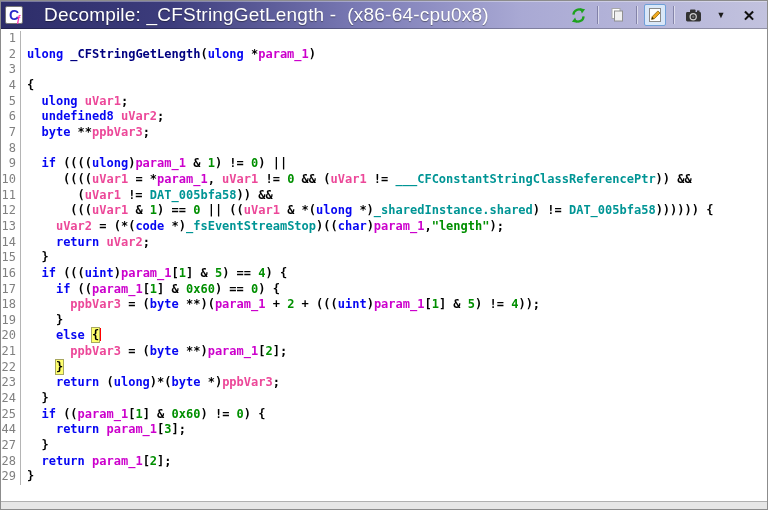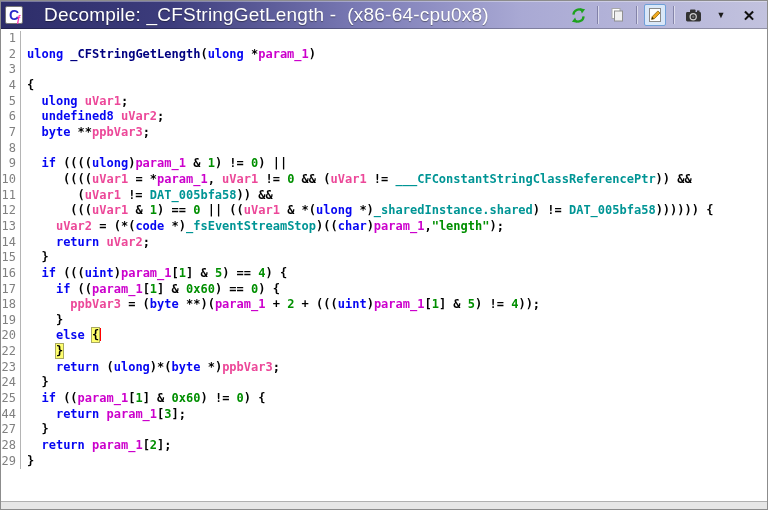--- a/index.html
+++ b/index.html
@@ -118,20 +118,21 @@
         <div class="code-line"><span class="ln">11</span><span class="lt"><span class="tok-p">       (</span><span class="tok-v">uVar1</span><span class="tok-p"> != </span><span class="tok-g">DAT_005bfa58</span><span class="tok-p">)) &amp;&amp;</span></span></div>
         <div class="code-line"><span class="ln">12</span><span class="lt"><span class="tok-p">      (((</span><span class="tok-v">uVar1</span><span class="tok-p"> &amp; </span><span class="tok-n">1</span><span class="tok-p">) == </span><span class="tok-n">0</span><span class="tok-p"> || ((</span><span class="tok-v">uVar1</span><span class="tok-p"> &amp; *(</span><span class="tok-kw">ulong</span><span class="tok-p"> *)</span><span class="tok-g">_sharedInstance.shared</span><span class="tok-p">) != </span><span class="tok-g">DAT_005bfa58</span><span class="tok-p">)))))) {</span></span></div>
         <div class="code-line"><span class="ln">13</span><span class="lt"><span class="tok-p">    </span><span class="tok-v">uVar2</span><span class="tok-p"> = (*(</span><span class="tok-kw">code</span><span class="tok-p"> *)</span><span class="tok-g">_fsEventStreamStop</span><span class="tok-p">)((</span><span class="tok-kw">char</span><span class="tok-p">)</span><span class="tok-pr">param_1</span><span class="tok-p">,</span><span class="tok-st">"length"</span><span class="tok-p">);</span></span></div>
         <div class="code-line"><span class="ln">14</span><span class="lt"><span class="tok-p">    </span><span class="tok-kw">return</span><span class="tok-p"> </span><span class="tok-v">uVar2</span><span class="tok-p">;</span></span></div>
         <div class="code-line"><span class="ln">15</span><span class="lt"><span class="tok-p">  }</span></span></div>
         <div class="code-line"><span class="ln">16</span><span class="lt"><span class="tok-p">  </span><span class="tok-kw">if</span><span class="tok-p"> (((</span><span class="tok-kw">uint</span><span class="tok-p">)</span><span class="tok-pr">param_1</span><span class="tok-p">[</span><span class="tok-n">1</span><span class="tok-p">] &amp; </span><span class="tok-n">5</span><span class="tok-p">) == </span><span class="tok-n">4</span><span class="tok-p">) {</span></span></div>
         <div class="code-line"><span class="ln">17</span><span class="lt"><span class="tok-p">    </span><span class="tok-kw">if</span><span class="tok-p"> ((</span><span class="tok-pr">param_1</span><span class="tok-p">[</span><span class="tok-n">1</span><span class="tok-p">] &amp; </span><span class="tok-n">0x60</span><span class="tok-p">) == </span><span class="tok-n">0</span><span class="tok-p">) {</span></span></div>
         <div class="code-line"><span class="ln">18</span><span class="lt"><span class="tok-p">      </span><span class="tok-v">ppbVar3</span><span class="tok-p"> = (</span><span class="tok-kw">byte</span><span class="tok-p"> **)(</span><span class="tok-pr">param_1</span><span class="tok-p"> + </span><span class="tok-n">2</span><span class="tok-p"> + (((</span><span class="tok-kw">uint</span><span class="tok-p">)</span><span class="tok-pr">param_1</span><span class="tok-p">[</span><span class="tok-n">1</span><span class="tok-p">] &amp; </span><span class="tok-n">5</span><span class="tok-p">) != </span><span class="tok-n">4</span><span class="tok-p">));</span></span></div>
         <div class="code-line"><span class="ln">19</span><span class="lt"><span class="tok-p">    }</span></span></div>
         <div class="code-line"><span class="ln">20</span><span class="lt"><span class="tok-p">    </span><span class="tok-kw">else</span><span class="tok-p"> </span><span class="tok-hb">{</span><span class="tok-cr"></span></span></div>
+        <div class="code-line"><span class="ln">21</span><span class="lt"><span class="tok-p">      </span><span class="tok-v">ppbVar3</span><span class="tok-p"> = (</span><span class="tok-kw">byte</span><span class="tok-p"> **)</span><span class="tok-pr">param_1</span><span class="tok-p">[</span><span class="tok-n">2</span><span class="tok-p">];</span></span></div>
         <div class="code-line"><span class="ln">22</span><span class="lt"><span class="tok-p">    </span><span class="tok-hb">}</span></span></div>
         <div class="code-line"><span class="ln">23</span><span class="lt"><span class="tok-p">    </span><span class="tok-kw">return</span><span class="tok-p"> (</span><span class="tok-kw">ulong</span><span class="tok-p">)*(</span><span class="tok-kw">byte</span><span class="tok-p"> *)</span><span class="tok-v">ppbVar3</span><span class="tok-p">;</span></span></div>
         <div class="code-line"><span class="ln">24</span><span class="lt"><span class="tok-p">  }</span></span></div>
         <div class="code-line"><span class="ln">25</span><span class="lt"><span class="tok-p">  </span><span class="tok-kw">if</span><span class="tok-p"> ((</span><span class="tok-pr">param_1</span><span class="tok-p">[</span><span class="tok-n">1</span><span class="tok-p">] &amp; </span><span class="tok-n">0x60</span><span class="tok-p">) != </span><span class="tok-n">0</span><span class="tok-p">) {</span></span></div>
         <div class="code-line"><span class="ln">44</span><span class="lt"><span class="tok-p">    </span><span class="tok-kw">return</span><span class="tok-p"> </span><span class="tok-pr">param_1</span><span class="tok-p">[</span><span class="tok-n">3</span><span class="tok-p">];</span></span></div>
         <div class="code-line"><span class="ln">27</span><span class="lt"><span class="tok-p">  }</span></span></div>
         <div class="code-line"><span class="ln">28</span><span class="lt"><span class="tok-p">  </span><span class="tok-kw">return</span><span class="tok-p"> </span><span class="tok-pr">param_1</span><span class="tok-p">[</span><span class="tok-n">2</span><span class="tok-p">];</span></span></div>
         <div class="code-line"><span class="ln">29</span><span class="lt"><span class="tok-p">}</span></span></div>
       </div>
   </div>

